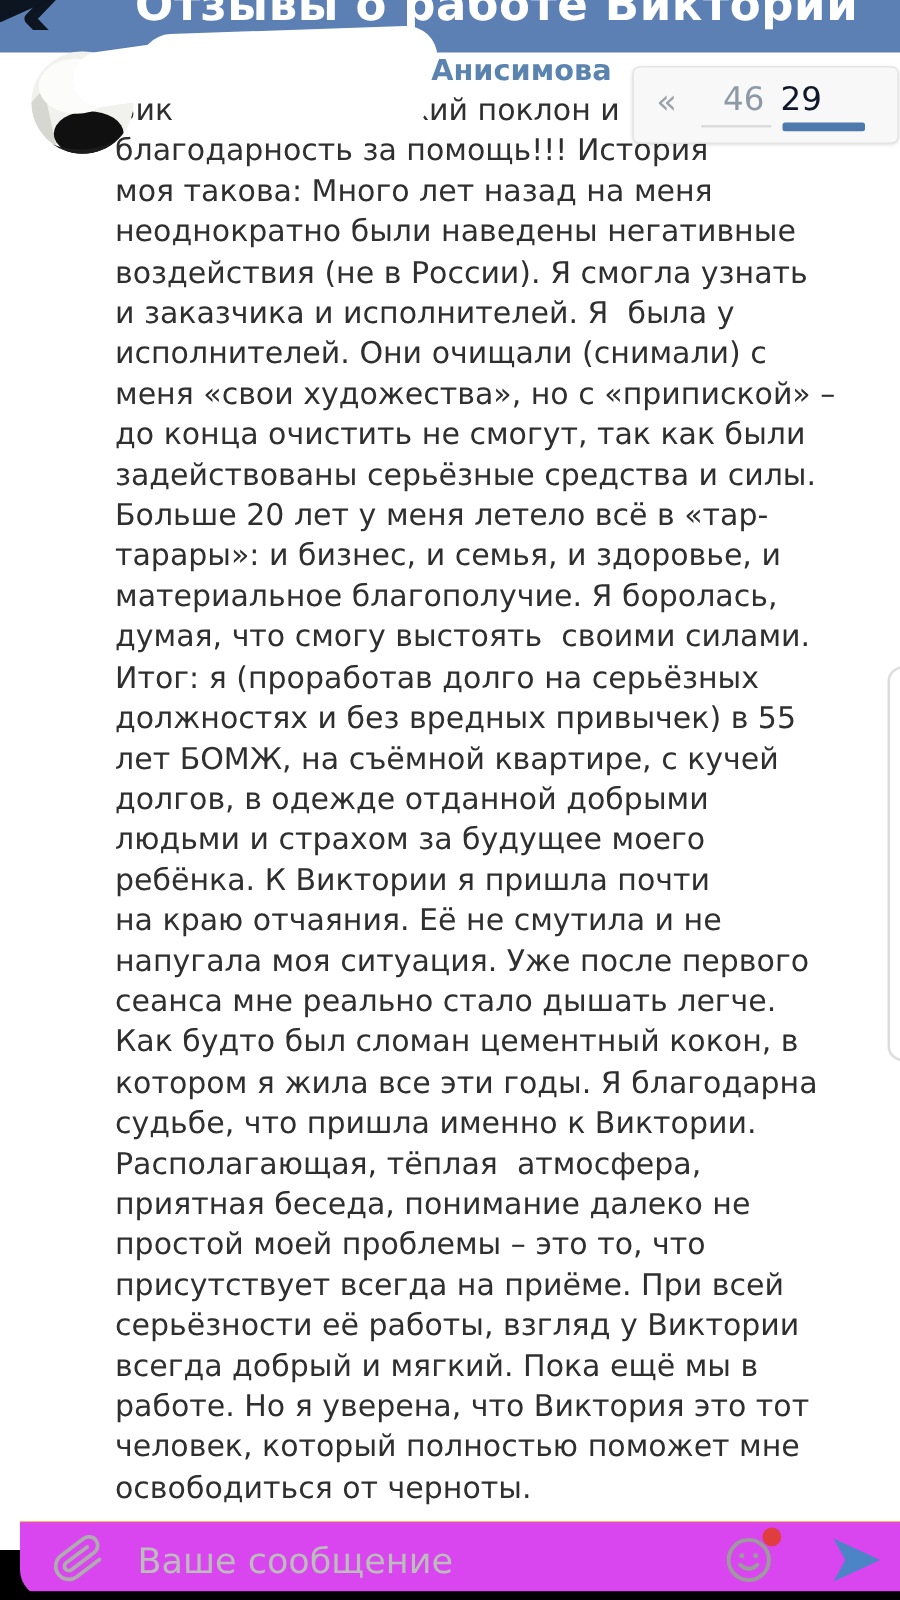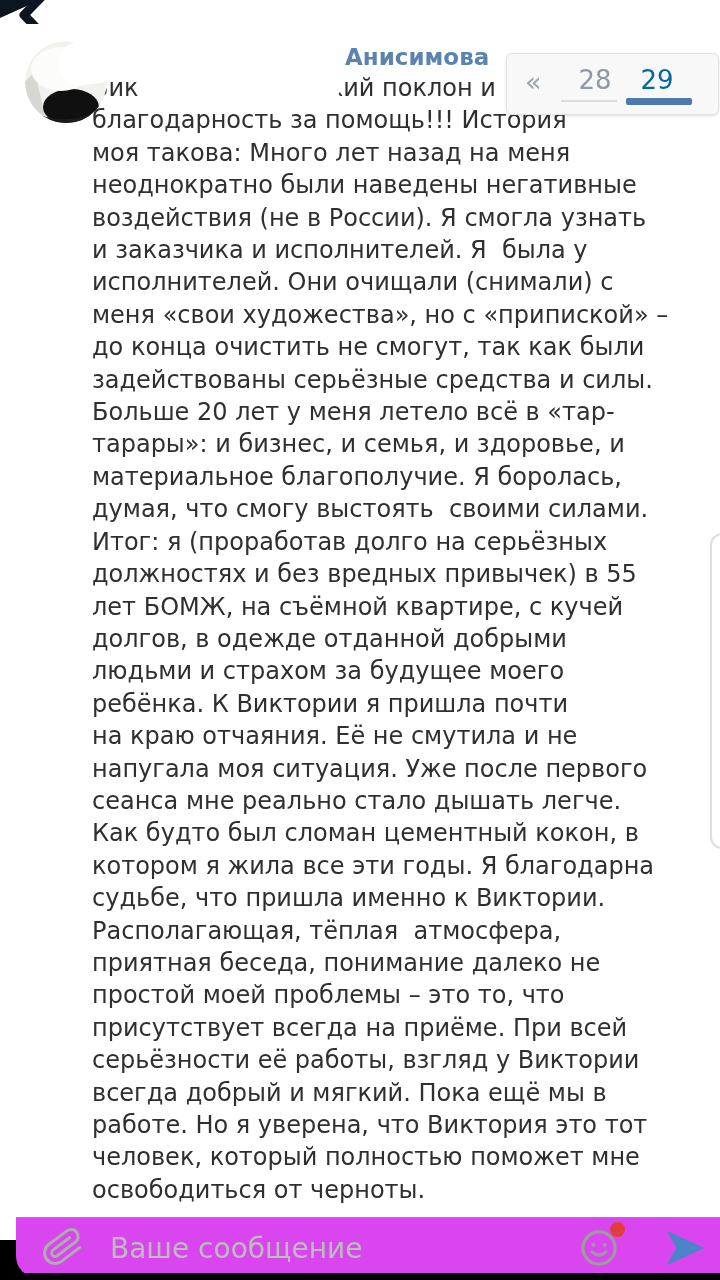--- a/index.html
+++ b/index.html
@@ -27,21 +27,21 @@
                 font-size:24px;line-height:32.4px;color:#2f2f2f;white-space:pre-wrap;
                 font-family:"DejaVu Sans",sans-serif;z-index:1;}
 
   
   .pager{position:absolute;left:506px;top:53px;width:211px;height:60px;background:#f8f8f8;
          border:1px solid #e2e2e2;border-radius:6px;box-shadow:0 1px 3px rgba(0,0,0,.12);
          z-index:3;}
   .pager-prev{position:absolute;left:18px;top:12px;font-size:27px;color:#9aa2ab;}
   .pager-page{position:absolute;top:11px;font-size:26px;text-align:center;}
   .pager-page.p28{left:68px;width:40px;color:#8e99a6;}
-  .pager-page.p29{left:128px;width:44px;color:#0369a1;}
+  .pager-page.p29{left:112px;width:44px;color:#0f172a;}
   .u-thin{position:absolute;left:54px;top:46px;width:56px;height:2px;background:#dcdcdc;}
   .u-thick{position:absolute;left:119px;top:44px;width:66px;height:7px;background:#4d79ad;
            border-radius:2px;}
 
   
   .blob{position:absolute;background:#fff;z-index:4;}
   .blob-a{left:112px;top:24px;width:238px;height:50px;border-radius:26px;transform:rotate(-2deg);}
   .blob-b{left:136px;top:52px;width:208px;height:52px;border-radius:26px;}
   .blob-c{left:58px;top:34px;width:150px;height:44px;border-radius:22px;transform:rotate(-8deg);}
 
@@ -61,20 +61,23 @@
   .emoji-dot{position:absolute;left:594px;top:4px;width:15px;height:15px;border-radius:50%;
              background:#e03e3e;z-index:6;}
   .send{position:absolute;left:646px;top:7px;width:46px;height:46px;}
   .bottom-strip{position:absolute;left:0;bottom:0;width:720px;height:7px;background:#000;z-index:6;}
 </style>
 </head>
 <body>
 
 <div class="screen">
 
+  <div class="header">
+    <span class="header-title">Отзывы о работе Виктории</span>
+  </div>
   <div class="back-btn">
     <span>
       <svg width="60" height="24" viewBox="0 0 60 24">
         <polyline points="50,-12 24,15 50,42" fill="none" stroke="#0d1520" stroke-width="9" stroke-linecap="round" stroke-linejoin="round"></polyline>
       </svg>
     </span>
   </div>
   <div class="corner-wedge"></div>
 
   <div class="avatar">
@@ -127,21 +130,21 @@
 простой моей проблемы – это то, что
 присутствует всегда на приёме. При всей
 серьёзности её работы, взгляд у Виктории
 всегда добрый и мягкий. Пока ещё мы в
 работе. Но я уверена, что Виктория это тот
 человек, который полностью поможет мне
 освободиться от черноты.</pre>
 
   <div class="pager">
     <span class="pager-prev">«</span>
-    <span class="pager-page p28">28</span>
+    <span class="pager-page p28">46</span>
     <span class="pager-page p29">29</span>
     <span class="u-thin"></span>
     <span class="u-thick"></span>
   </div>
 
   <div class="blob blob-a"></div>
   <div class="blob blob-b"></div>
   <div class="blob blob-c"></div>
 
   <div class="ghost-panel"></div>

